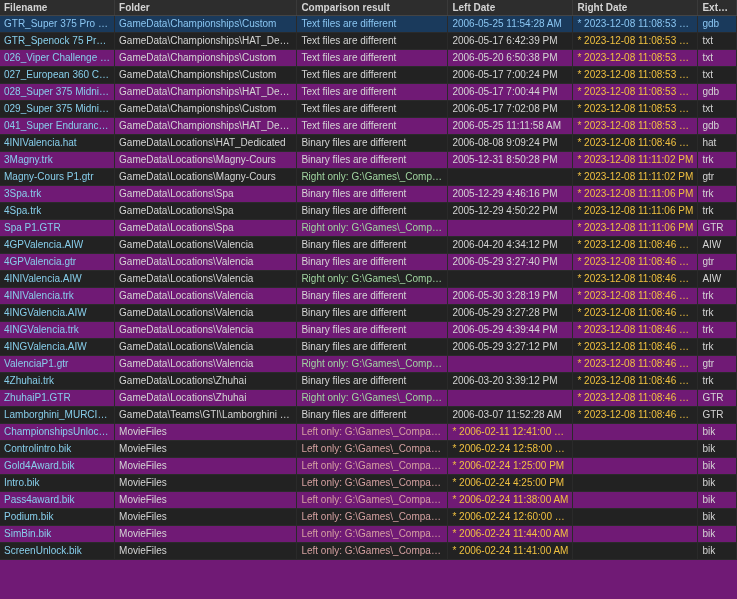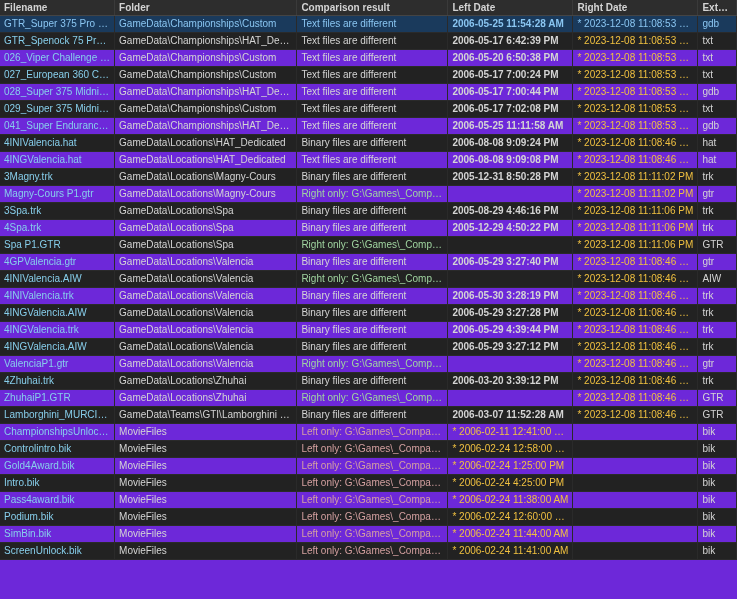--- a/index.html
+++ b/index.html
@@ -9,21 +9,21 @@
       background: #1e1e1e;
       color: #d4d4d4;
       width: 737px;
       height: 599px;
       overflow: hidden;
     }
     .table-container {
       width: 737px;
       height: 599px;
       overflow: auto;
-      background: #6d28d9;
+      background: #701a75;
     }
     table {
       width: 100%;
       border-collapse: collapse;
       table-layout: fixed;
     }
     thead tr {
       background: #2d2d2d;
       position: sticky;
       top: 0;
@@ -65,21 +65,21 @@
     .col-rightdate { width: 120px; margin-left: 44px; }
     .col-ext { width: 37px; }
 
     .row-highlight-blue td {
       background: #1a3a5c !important;
       color: #8ac6f2;
     }
     .status-different { color: #d4d4d4; }
     .status-leftonly { color: #d4a0a0; }
     .status-rightonly { color: #a0d4a0; }
-    .date-normal { color: #d4d4d4; font-weight: bold; }
+    .date-normal { color: #d4d4d4; }
     .date-highlight { color: #f0c040; }
     .filename-col { color: #87ceeb; }
   </style>
 </head>
 <body>
 
 <div class="table-container">
   <table>
     <thead>
       <tr>
@@ -150,66 +150,66 @@
   </tr>
         <tr>
     <td class="col-filename filename-col" title="4INIValencia.hat">4INIValencia.hat</td>
     <td class="col-folder" title="GameData\Locations\HAT_Dedicated">GameData\Locations\HAT_Dedicated</td>
     <td class="col-comparison status-different" title="Binary files are different">Binary files are different</td>
     <td class="col-leftdate date-normal">2006-08-08 9:09:24 PM</td>
     <td class="col-rightdate date-highlight">* 2023-12-08 11:08:46 PM</td>
     <td class="col-ext">hat</td>
   </tr>
         <tr>
-    <td class="col-filename filename-col" title="4INGValencia.hat">4INGValencia.hat</td>
-    <td class="col-folder" title="GameData\Locations\HAT_Dedicated">GameData\Locations\HAT_Dedicated</td>
-    <td class="col-comparison status-different" title="Text files are different">Text files are different</td>
-    <td class="col-leftdate date-normal">2006-08-08 9:09:08 PM</td>
-    <td class="col-rightdate date-highlight">* 2023-12-08 11:08:46 PM</td>
-    <td class="col-ext">hat</td>
-  </tr>
-        <tr>
     <td class="col-filename filename-col" title="3Magny.trk">3Magny.trk</td>
     <td class="col-folder" title="GameData\Locations\Magny-Cours">GameData\Locations\Magny-Cours</td>
     <td class="col-comparison status-different" title="Binary files are different">Binary files are different</td>
     <td class="col-leftdate date-normal">2005-12-31 8:50:28 PM</td>
     <td class="col-rightdate date-highlight">* 2023-12-08 11:11:02 PM</td>
     <td class="col-ext">trk</td>
   </tr>
         <tr>
     <td class="col-filename filename-col" title="Magny-Cours P1.gtr">Magny-Cours P1.gtr</td>
     <td class="col-folder" title="GameData\Locations\Magny-Cours">GameData\Locations\Magny-Cours</td>
     <td class="col-comparison status-rightonly" title="Right only: G:\Games\_Compare_\GTR2-Steam-2312B\GameData\Locations\Magny-Cours">Right only: G:\Games\_Compare_\GTR2-Steam-2312B\GameData\Locations\Magny-Cours</td>
     <td class="col-leftdate date-normal"></td>
     <td class="col-rightdate date-highlight">* 2023-12-08 11:11:02 PM</td>
     <td class="col-ext">gtr</td>
   </tr>
         <tr>
     <td class="col-filename filename-col" title="3Spa.trk">3Spa.trk</td>
     <td class="col-folder" title="GameData\Locations\Spa">GameData\Locations\Spa</td>
     <td class="col-comparison status-different" title="Binary files are different">Binary files are different</td>
-    <td class="col-leftdate date-normal">2005-08-29 4:46:16 PM</td>
+    <td class="col-leftdate date-normal">2005-12-29 4:46:16 PM</td>
     <td class="col-rightdate date-highlight">* 2023-12-08 11:11:06 PM</td>
     <td class="col-ext">trk</td>
   </tr>
         <tr>
     <td class="col-filename filename-col" title="4Spa.trk">4Spa.trk</td>
     <td class="col-folder" title="GameData\Locations\Spa">GameData\Locations\Spa</td>
     <td class="col-comparison status-different" title="Binary files are different">Binary files are different</td>
     <td class="col-leftdate date-normal">2005-12-29 4:50:22 PM</td>
     <td class="col-rightdate date-highlight">* 2023-12-08 11:11:06 PM</td>
     <td class="col-ext">trk</td>
   </tr>
         <tr>
     <td class="col-filename filename-col" title="Spa P1.GTR">Spa P1.GTR</td>
     <td class="col-folder" title="GameData\Locations\Spa">GameData\Locations\Spa</td>
     <td class="col-comparison status-rightonly" title="Right only: G:\Games\_Compare_\GTR2-Steam-2312B\GameData\Locations\Spa">Right only: G:\Games\_Compare_\GTR2-Steam-2312B\GameData\Locations\Spa</td>
     <td class="col-leftdate date-normal"></td>
     <td class="col-rightdate date-highlight">* 2023-12-08 11:11:06 PM</td>
     <td class="col-ext">GTR</td>
+  </tr>
+        <tr>
+    <td class="col-filename filename-col" title="4GPValencia.AIW">4GPValencia.AIW</td>
+    <td class="col-folder" title="GameData\Locations\Valencia">GameData\Locations\Valencia</td>
+    <td class="col-comparison status-different" title="Binary files are different">Binary files are different</td>
+    <td class="col-leftdate date-normal">2006-04-20 4:34:12 PM</td>
+    <td class="col-rightdate date-highlight">* 2023-12-08 11:08:46 PM</td>
+    <td class="col-ext">AIW</td>
   </tr>
         <tr>
     <td class="col-filename filename-col" title="4GPValencia.gtr">4GPValencia.gtr</td>
     <td class="col-folder" title="GameData\Locations\Valencia">GameData\Locations\Valencia</td>
     <td class="col-comparison status-different" title="Binary files are different">Binary files are different</td>
     <td class="col-leftdate date-normal">2006-05-29 3:27:40 PM</td>
     <td class="col-rightdate date-highlight">* 2023-12-08 11:08:46 PM</td>
     <td class="col-ext">gtr</td>
   </tr>
         <tr>

